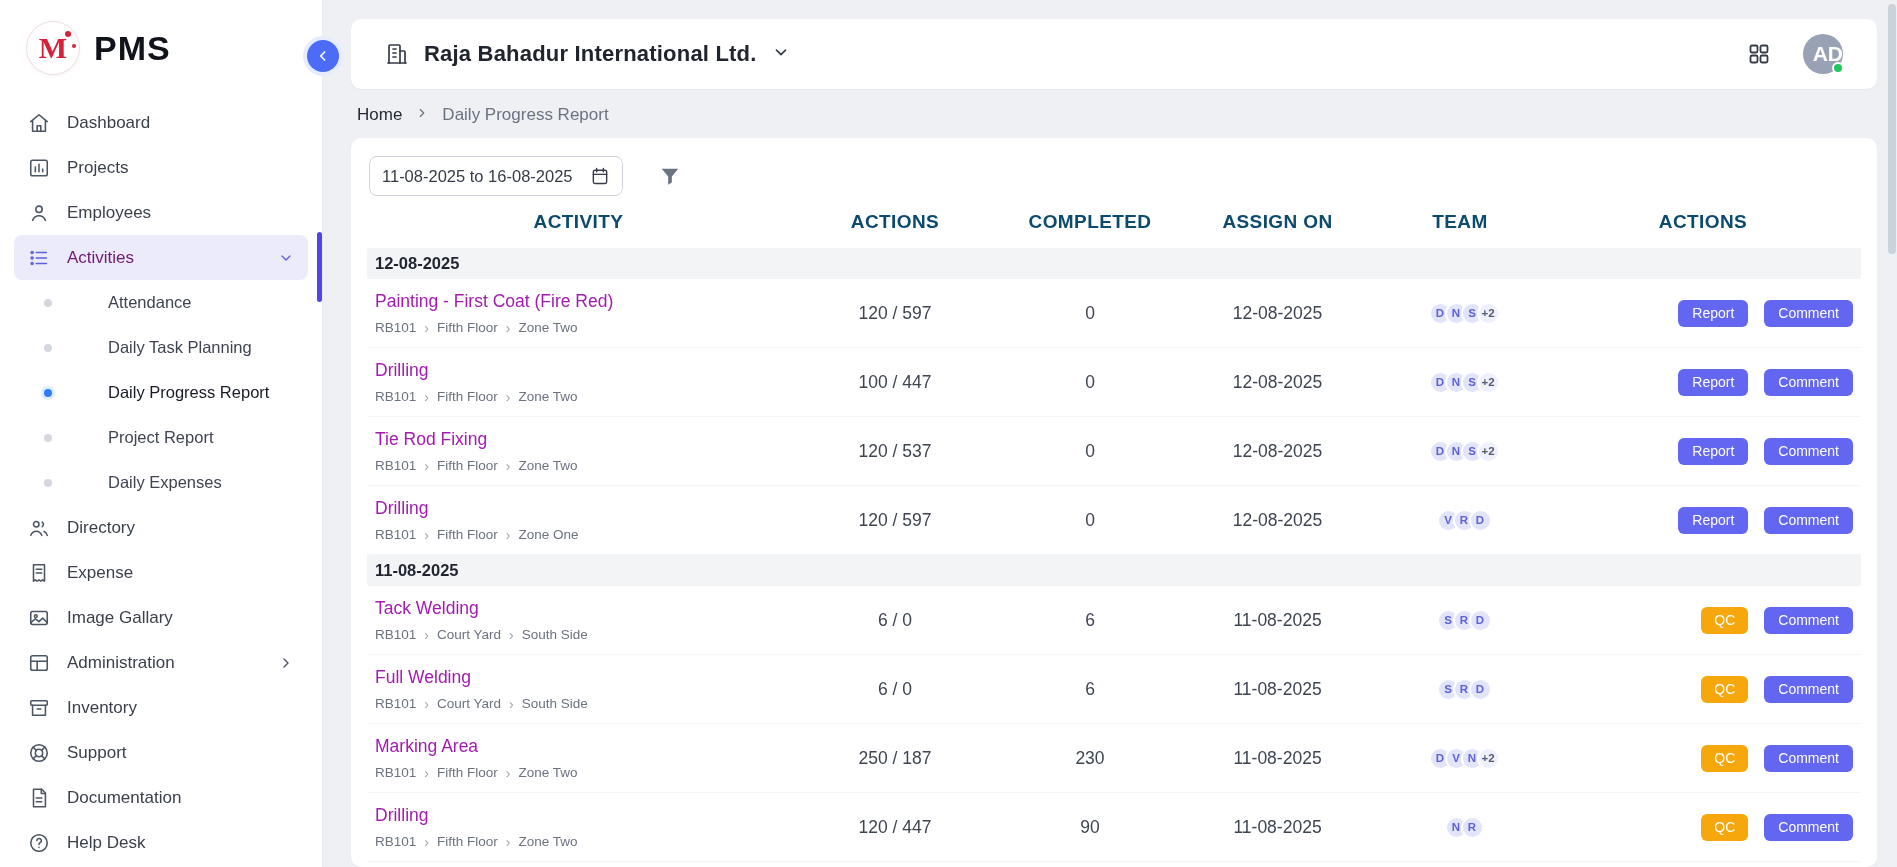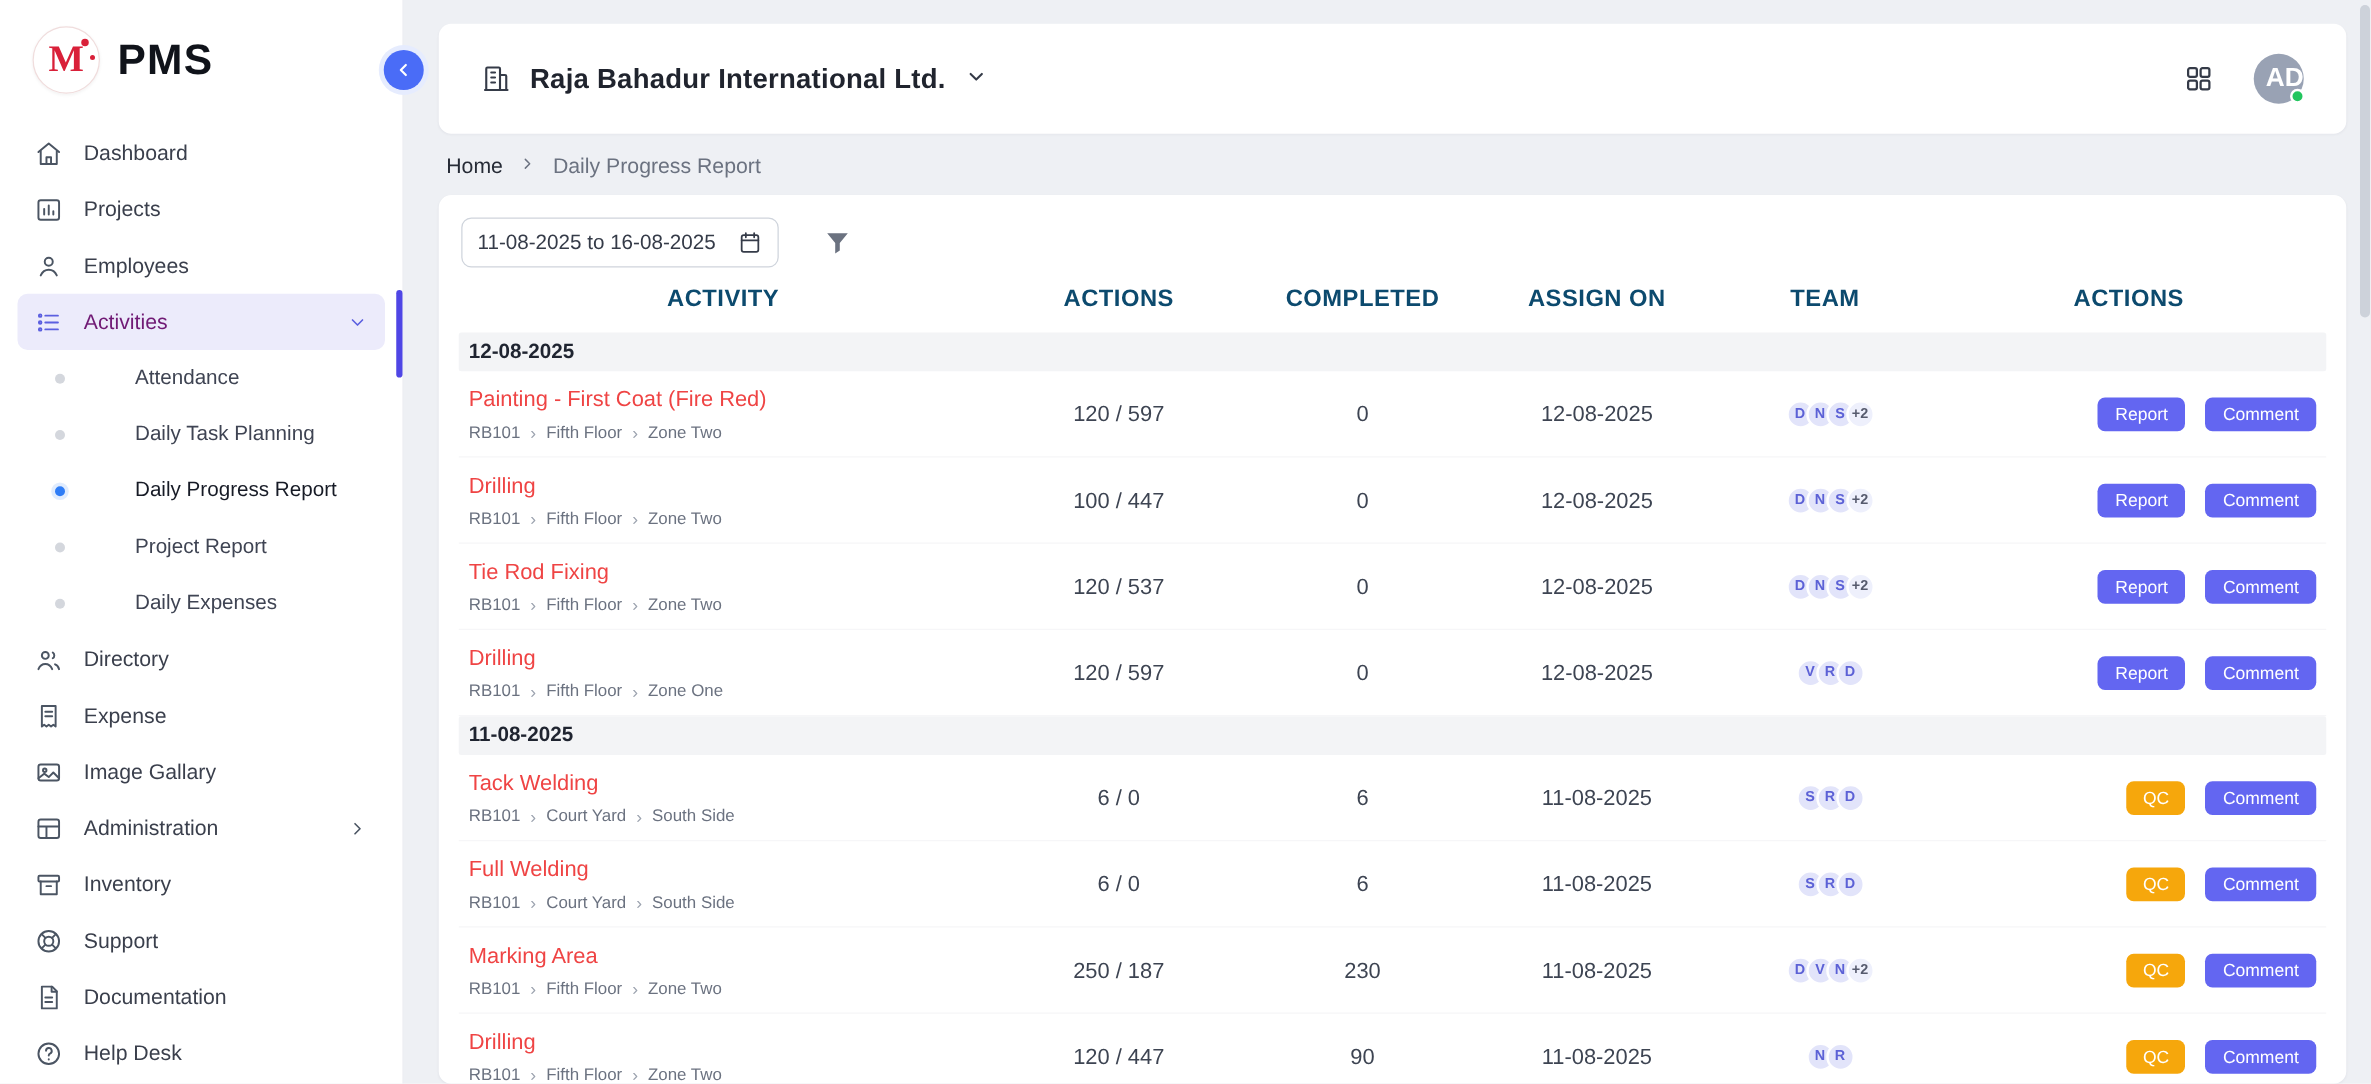--- a/index.html
+++ b/index.html
@@ -30,21 +30,21 @@
   .submenu-item { display:flex; align-items:center; height:45px; font-size:16.5px; color:#3f4453; cursor:pointer; }
   .sub-dot { width:8px; height:8px; border-radius:50%; background:#d4d7dd; margin:0 56px 0 30px; flex:none; }
   .submenu-item.active .sub-dot { background:#2f7df6; box-shadow:0 0 0 3px rgba(47,125,246,.15); }
   .submenu-item.active { color:#171b26; }
   .active-menu-indicator { position:absolute; right:0; top:232px; width:5px; height:70px; background:#4f46e5; border-radius:3px; }
 
   
   .main { flex:1; padding:19px 20px 0 28px; display:flex; flex-direction:column; min-width:0; }
   .card { background:#fff; border-radius:10px; box-shadow:0 1px 2px rgba(16,24,40,.04); }
 
-  .topbar { height:88px; display:flex; align-items:center; padding:16px 34px; flex:none; }
+  .topbar { height:70px; display:flex; align-items:center; padding:16px 34px; flex:none; }
   .company { display:flex; align-items:center; gap:15px; cursor:pointer; }
   .company svg.bld { width:24px; height:24px; stroke:#353b48; fill:none; stroke-width:1.7; stroke-linecap:round; stroke-linejoin:round; }
   .company-name { font-size:22px; font-weight:700; color:#20242e; letter-spacing:.2px; }
   .company .chev svg { width:18px; height:18px; stroke:#353b48; fill:none; stroke-width:2.2; stroke-linecap:round; stroke-linejoin:round; }
   .topbar-right { margin-left:auto; display:flex; align-items:center; gap:32px; }
   .apps-icon { display:flex; cursor:pointer; }
   .apps-icon svg { width:24px; height:24px; stroke:#353b48; fill:none; stroke-width:1.8; }
   .avatar { position:relative; width:40px; height:40px; border-radius:50%; background:#99a2b4; color:#fff; font-size:21px; font-weight:600; display:flex; align-items:center; justify-content:flex-end; cursor:pointer; }
   .status-dot { position:absolute; right:-1px; bottom:0; width:12px; height:12px; border-radius:50%; background:#22c55e; border:2px solid #fff; }
 
@@ -61,21 +61,21 @@
   .filter-btn svg { width:22px; height:22px; fill:#6b7280; }
 
   .thead, .trow { display:grid; grid-template-columns:423px 210px 180px 195px 170px 1fr; align-items:center; }
   .thead { height:52px; font-size:19px; font-weight:700; color:#0c4a6e; letter-spacing:.4px; }
   .thead .th { text-align:center; }
   .group-row { background:#f3f4f6; height:31px; display:flex; align-items:center; padding:0 8px; border-radius:2px; }
   .group-date { font-weight:700; font-size:16.5px; color:#1f2430; }
   .trow { min-height:69px; border-bottom:1px solid #f6f6f8; }
   .cell.num { text-align:center; font-size:17.5px; color:#3d4452; }
   .activity-cell { padding:9px 10px 9px 8px; }
-  .activity-title { font-size:17.5px; color:#ef4444; margin-bottom:8px; }
+  .activity-title { font-size:17.5px; color:#a21caf; margin-bottom:8px; }
   .activity-path { font-size:13.5px; color:#6b7280; display:flex; align-items:center; gap:8px; }
   .path-sep { color:#9ca3af; font-size:14px; line-height:1; }
   .team-cell { display:flex; justify-content:center; padding-left:8px; }
   .avatar-chip { width:23px; height:23px; border-radius:50%; background:#e2e4fa; color:#5c61d6; font-size:11.5px; font-weight:700; display:flex; align-items:center; justify-content:center; border:2px solid #fff; margin-left:-7px; flex:none; }
   .avatar-chip:first-child { margin-left:0; }
   .avatar-chip.overflow { background:#eef0fc; color:#565b6e; }
   .actions-cell { display:flex; justify-content:flex-end; gap:16px; padding-right:8px; }
   .btn { height:27px; padding:0 14px; border:none; border-radius:6px; color:#fff; font-size:14px; font-weight:500; font-family:inherit; cursor:pointer; }
   .btn.primary { background:#6366f1; }
   .btn.qc { background:#f6a70c; padding:0 13px; }

